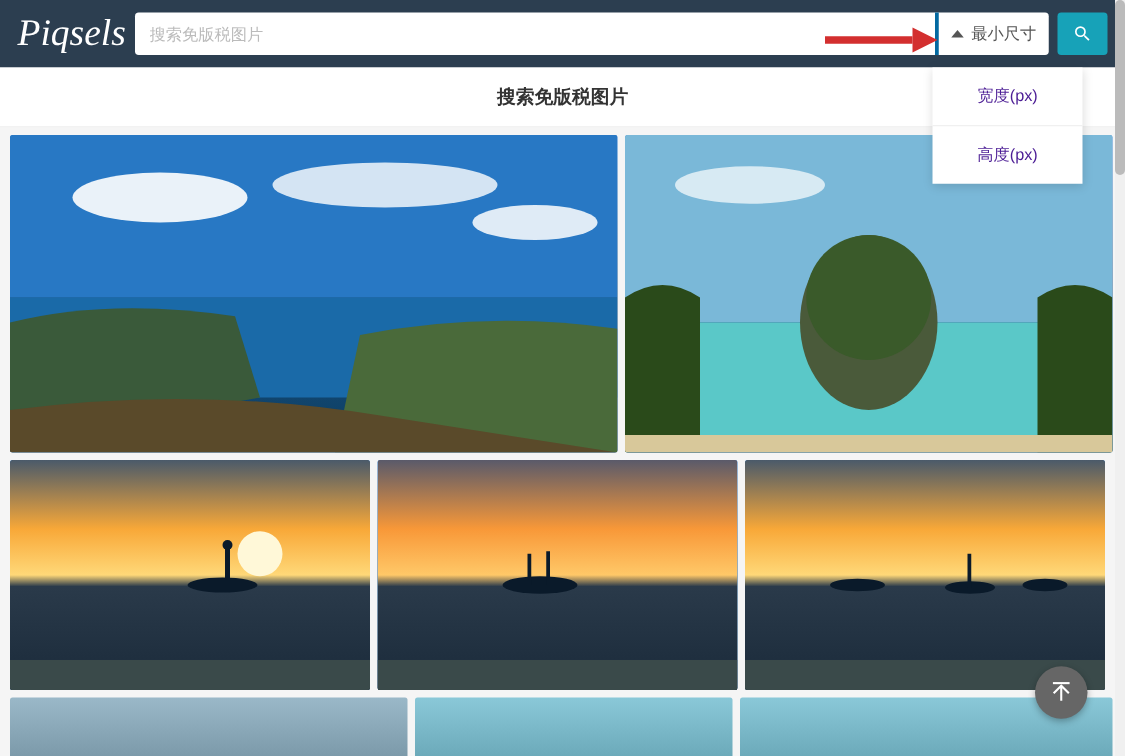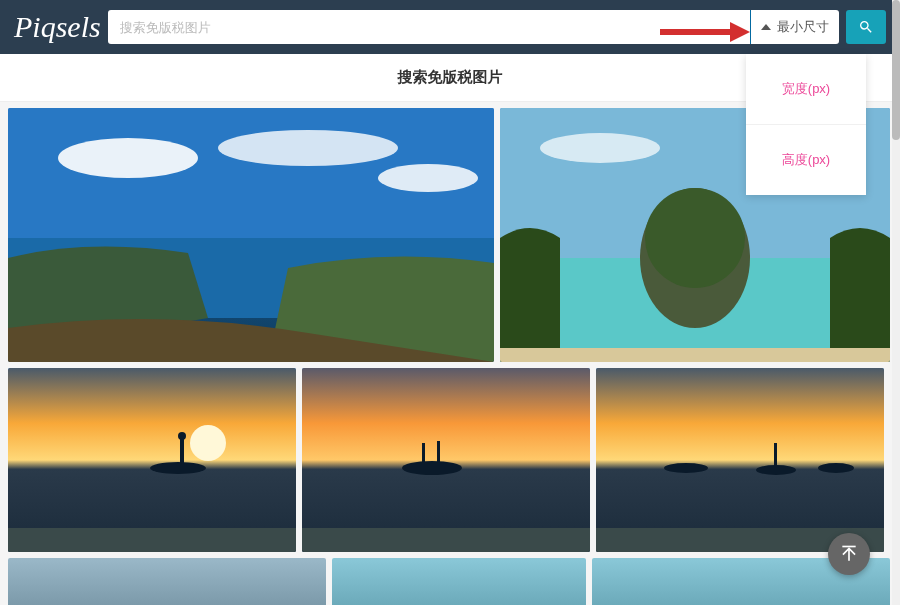--- a/index.html
+++ b/index.html
@@ -2,27 +2,27 @@
 <html><head>
 <meta charset="utf-8">
 <style>
 * { margin: 0; padding: 0; box-sizing: border-box; }
 body { font-family: Arial, sans-serif; background: #f5f5f5; width: 900px; height: 605px; overflow: hidden; position: relative; }
 .header { background: #2c3e50; height: 54px; display: flex; align-items: center; padding: 0 14px; gap: 7px; }
 .logo { font-family: 'Brush Script MT', cursive; color: #fff; font-size: 30px; font-style: italic; }
 .search-wrap { flex: 1; display: flex; align-items: center; background: #fff; border-radius: 3px; height: 34px; }
 .search-input { flex: 1; border: none; outline: none; padding: 0 12px; font-size: 13px; color: #333; }
 .search-input::placeholder { color: #bbb; }
-.size-toggle { display: flex; align-items: center; gap: 6px; padding: 16px 10px; font-size: 13px; color: #555; cursor: pointer; border-left: 1px solid #0369a1; height: 100%; }
+.size-toggle { display: flex; align-items: center; gap: 6px; padding: 16px 10px; font-size: 13px; color: #555; cursor: pointer; border-left: 3px solid #0369a1; height: 100%; }
 .tri-up { width: 0; height: 0; border-left: 5px solid transparent; border-right: 5px solid transparent; border-bottom: 6px solid #555; }
 .search-btn { background: #17a2b8; width: 40px; height: 34px; border: none; border-radius: 3px; display: flex; align-items: center; justify-content: center; cursor: pointer; }
 .search-btn svg { width: 16px; height: 16px; fill: #fff; }
 .title-bar { background: #fff; text-align: center; padding: 14px 0; font-size: 15px; font-weight: bold; color: #333; border-bottom: 1px solid #eee; }
 .dropdown { position: absolute; right: 34px; top: 54px; width: 120px; background: #fff; box-shadow: 0 2px 8px rgba(0,0,0,0.15); z-index: 10; }
-.dropdown-item { padding: 26px 0; text-align: center; font-size: 13px; color: #ec4899; border-bottom: 1px solid #f0f0f0; cursor: pointer; }
+.dropdown-item { padding: 14px 0; text-align: center; font-size: 13px; color: #4c1d95; border-bottom: 1px solid #f0f0f0; cursor: pointer; }
 .dropdown-item:last-child { border-bottom: none; }
 .arrow-annot { position: absolute; top: 20px; right: 150px; z-index: 20; }
 .gallery { padding: 6px 8px; }
 .row { display: flex; gap: 6px; margin-bottom: 6px; }
 .img-cell { background: linear-gradient(180deg, #4a90d9 0%, #1e5a8e 50%, #0a3a5c 100%); border-radius: 2px; position: relative; overflow: hidden; }
 .r1a { width: 486px; height: 254px; }
 .r1b { width: 390px; height: 254px; }
 .r2 .img-cell { width: 288px; height: 184px; }
 .r3 .img-cell { height: 50px; }
 .r3a { width: 318px; } .r3b { width: 254px; } .r3c { width: 298px; }

